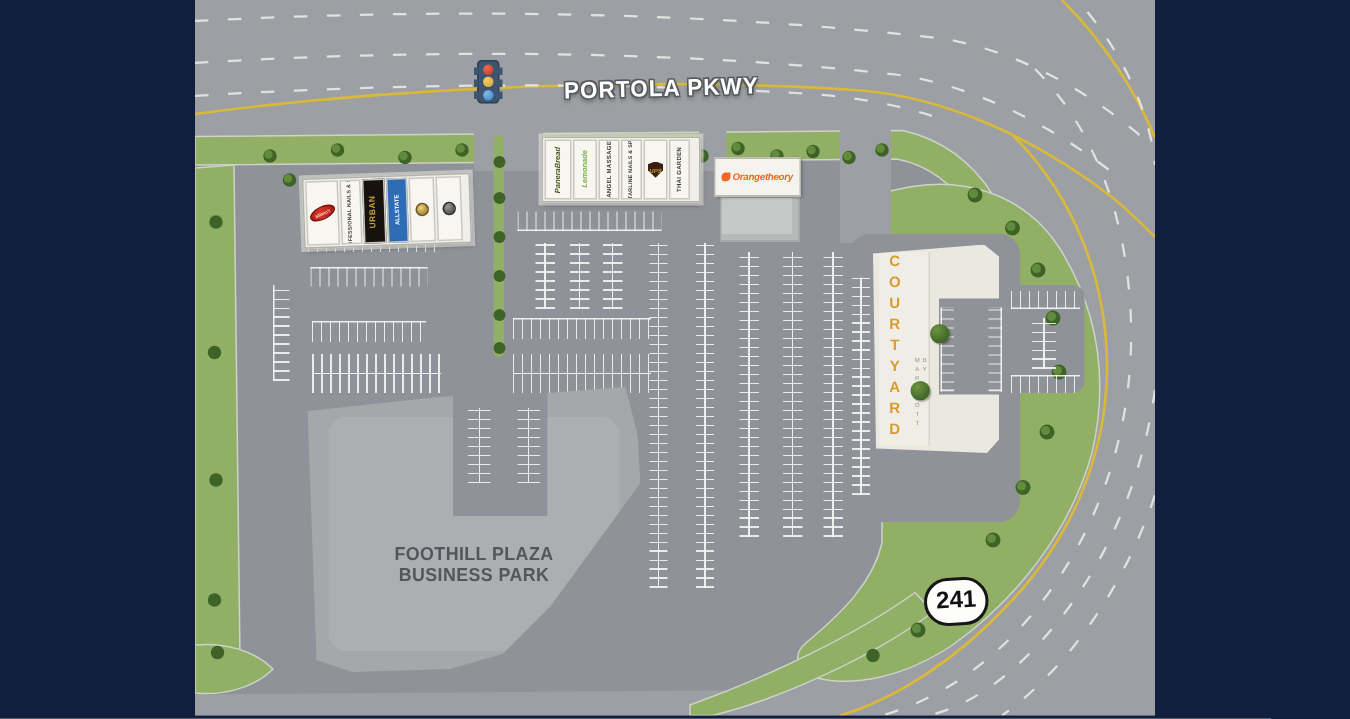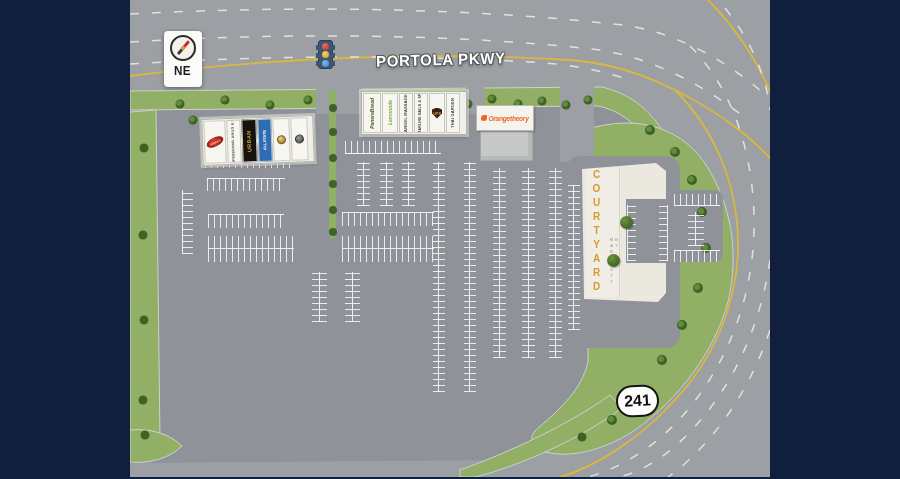--- a/index.html
+++ b/index.html
@@ -272,20 +272,27 @@
   <div class="comb ladder-v" style="left:419px; top:168px; width:13px;  height:190px;"></div>
   <div class="comb ladder-v" style="left:438px; top:185px; width:12px;  height:145px;"></div>
   <div class="comb comb-v line-l" style="left:497px; top:205px; width:9px;   height:56px;"></div>
   <div class="comb comb-v line-r" style="left:529px; top:205px; width:9px;   height:56px;"></div>
   <div class="comb comb-h line-b" style="left:544px; top:194px; width:46px;  height:12px;"></div>
   <div class="comb ladder-v" style="left:558px; top:212px; width:16px;  height:34px;"></div>
   <div class="comb comb-h line-t" style="left:544px; top:250px; width:46px;  height:12px;"></div>
   <div class="comb ladder-v" style="left:182px; top:272px; width:15px;  height:50px;"></div>
   <div class="comb ladder-v" style="left:215px; top:272px; width:15px;  height:50px;"></div>
 
+  <div id="foothill">
+    <div class="plateau"></div>
+    <div id="fp-label">
+      <div>FOOTHILL PLAZA</div>
+      <div>BUSINESS PARK</div>
+    </div>
+  </div>
 
   <div class="bldg" style="left:72px; top:117px; width:112px; height:47px; transform:rotate(-2deg);">
     <div class="panel" style="width:22px;">
       <div class="oval-logo">
         <span>Milano's</span>
       </div>
     </div>
     <div class="panel" style="width:14px;">
       <span class="vt sign-txt" style="font-size:3.5px;">PROFESSIONAL NAILS &amp; SPA</span>
     </div>
@@ -333,27 +340,20 @@
   </div>
 
   <div id="courtyard">
     <div class="cy-inner"></div>
     <div class="cy-name">COURTYARD</div>
     <div class="cy-sub">BY MARRIOTT</div>
   </div>
   <div class="tree-dot" style="left:490px; top:216px;"></div>
   <div class="tree-dot" style="left:477px; top:254px;"></div>
 
-  <div id="compass">
-    <div class="cp-circle">
-      <div class="cp-needle"></div>
-      <div class="cp-dot"></div>
-    </div>
-    <span class="cp-label">NE</span>
-  </div>
 
   <div id="traffic">
     <i class="tl-red"></i>
     <i class="tl-amber"></i>
     <i class="tl-blue"></i>
   </div>
 
   <div id="portola">PORTOLA PKWY</div>
 
 

